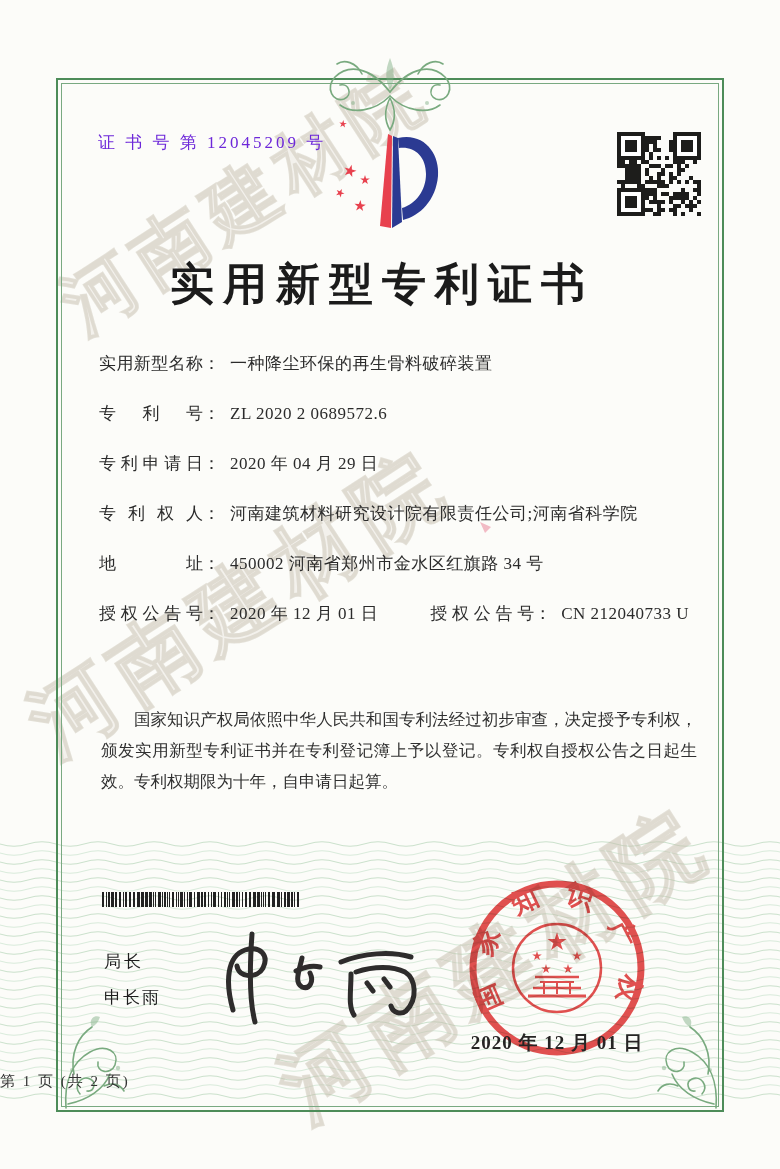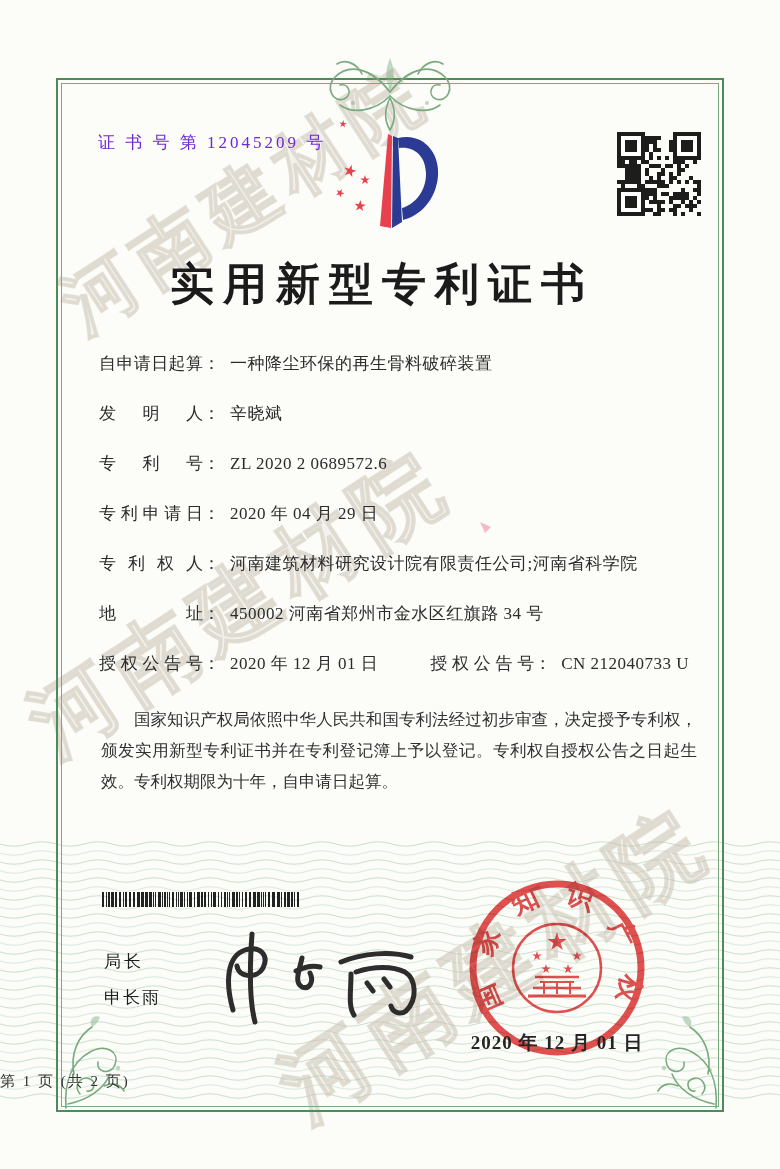--- a/index.html
+++ b/index.html
@@ -307,24 +307,21 @@
       <rect x="64" y="8" width="12" height="12" fill="#1d1d1b"></rect>
       <rect x="0" y="56" width="28" height="28" fill="#1d1d1b"></rect>
       <rect x="4" y="60" width="20" height="20" fill="#fff"></rect>
       <rect x="8" y="64" width="12" height="12" fill="#1d1d1b"></rect>
     </svg>
 
   <div class="title">实用新型专利证书</div>
 
   <div class="fields">
     <div class="row">
-      <span class="flabel">自申请日起算</span><span>：</span><span class="fvalue">一种降尘环保的再生骨料破碎装置</span>
-    </div>
-    <div class="row">
-      <span class="flabel">发明人</span><span>：</span><span class="fvalue">辛晓斌</span>
+      <span class="flabel">实用新型名称</span><span>：</span><span class="fvalue">一种降尘环保的再生骨料破碎装置</span>
     </div>
     <div class="row">
       <span class="flabel">专利号</span><span>：</span><span class="fvalue">ZL 2020 2 0689572.6</span>
     </div>
     <div class="row">
       <span class="flabel">专利申请日</span><span>：</span><span class="fvalue">2020 年 04 月 29 日</span>
     </div>
     <div class="row">
       <span class="flabel">专利权人</span><span>：</span><span class="fvalue">河南建筑材料研究设计院有限责任公司;河南省科学院</span>
     </div>

